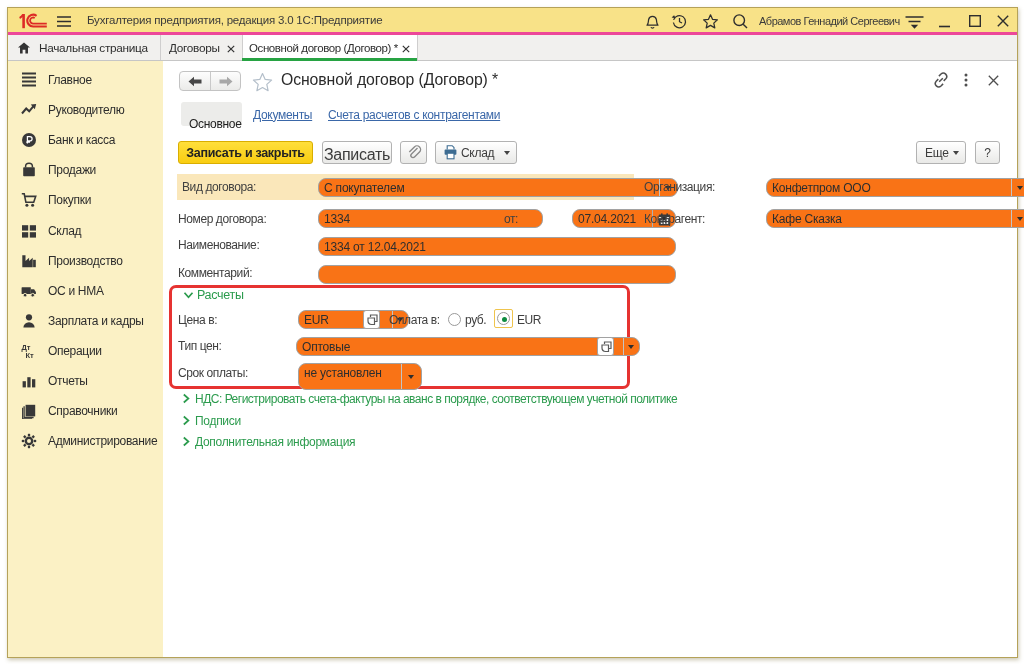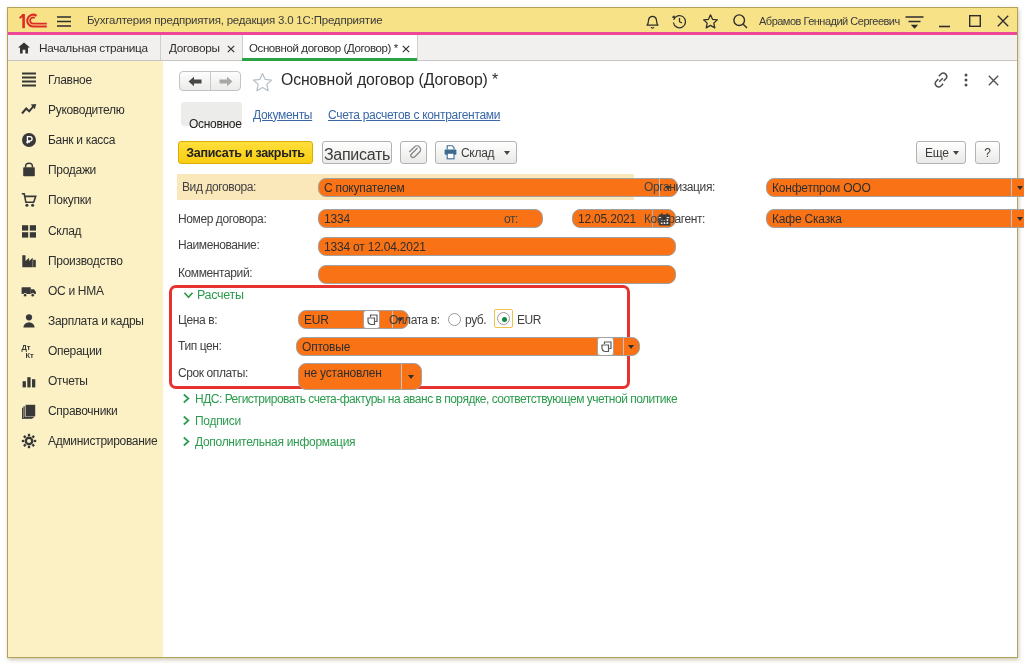--- a/index.html
+++ b/index.html
@@ -251,21 +251,21 @@
             <path d="M1 4 H7.5 V10.5 H4.5 a3.5 3.5 0 0 1 -3.5 -3.5 Z" fill="none" stroke="#5a5a5a" stroke-width="1.15"></path>
           </svg>
         </div>
       </div>
 <div class="lbl" style="left:11px;top:150.5px">Номер договора:</div>
 <div class="inp" style="left:103px;top:148px;width:225px;height:19px">
         <div class="v">1334</div>
       </div>
 <div class="lbl" style="left:337px;top:150.5px">от:</div>
 <div class="inp" style="left:357px;top:148px;width:104px;height:19px">
-        <div class="v">12.05.2021</div>
+        <div class="v">07.04.2021</div>
         <div class="dd" style="width:23px;border-left-color:#b0b0b0">
           <svg style="position:absolute;left:4.5px;top:2.5px" width="13" height="13" viewBox="0 0 13 13">
             <rect x="0.8" y="1.4" width="11.4" height="11" rx="0.8" fill="#3a3a3a"></rect>
             <rect x="3" y="0.4" width="1.6" height="2.4" fill="#3a3a3a"></rect>
             <rect x="8.4" y="0.4" width="1.6" height="2.4" fill="#3a3a3a"></rect>
             <path d="M0.8 4.6 H12.2" stroke="#fff" stroke-width="0.9"></path>
             <g fill="#fff">
               <rect x="2.8" y="6.2" width="1.7" height="1.7"></rect>
               <rect x="5.65" y="6.2" width="1.7" height="1.7"></rect>
               <rect x="8.5" y="6.2" width="1.7" height="1.7"></rect>

